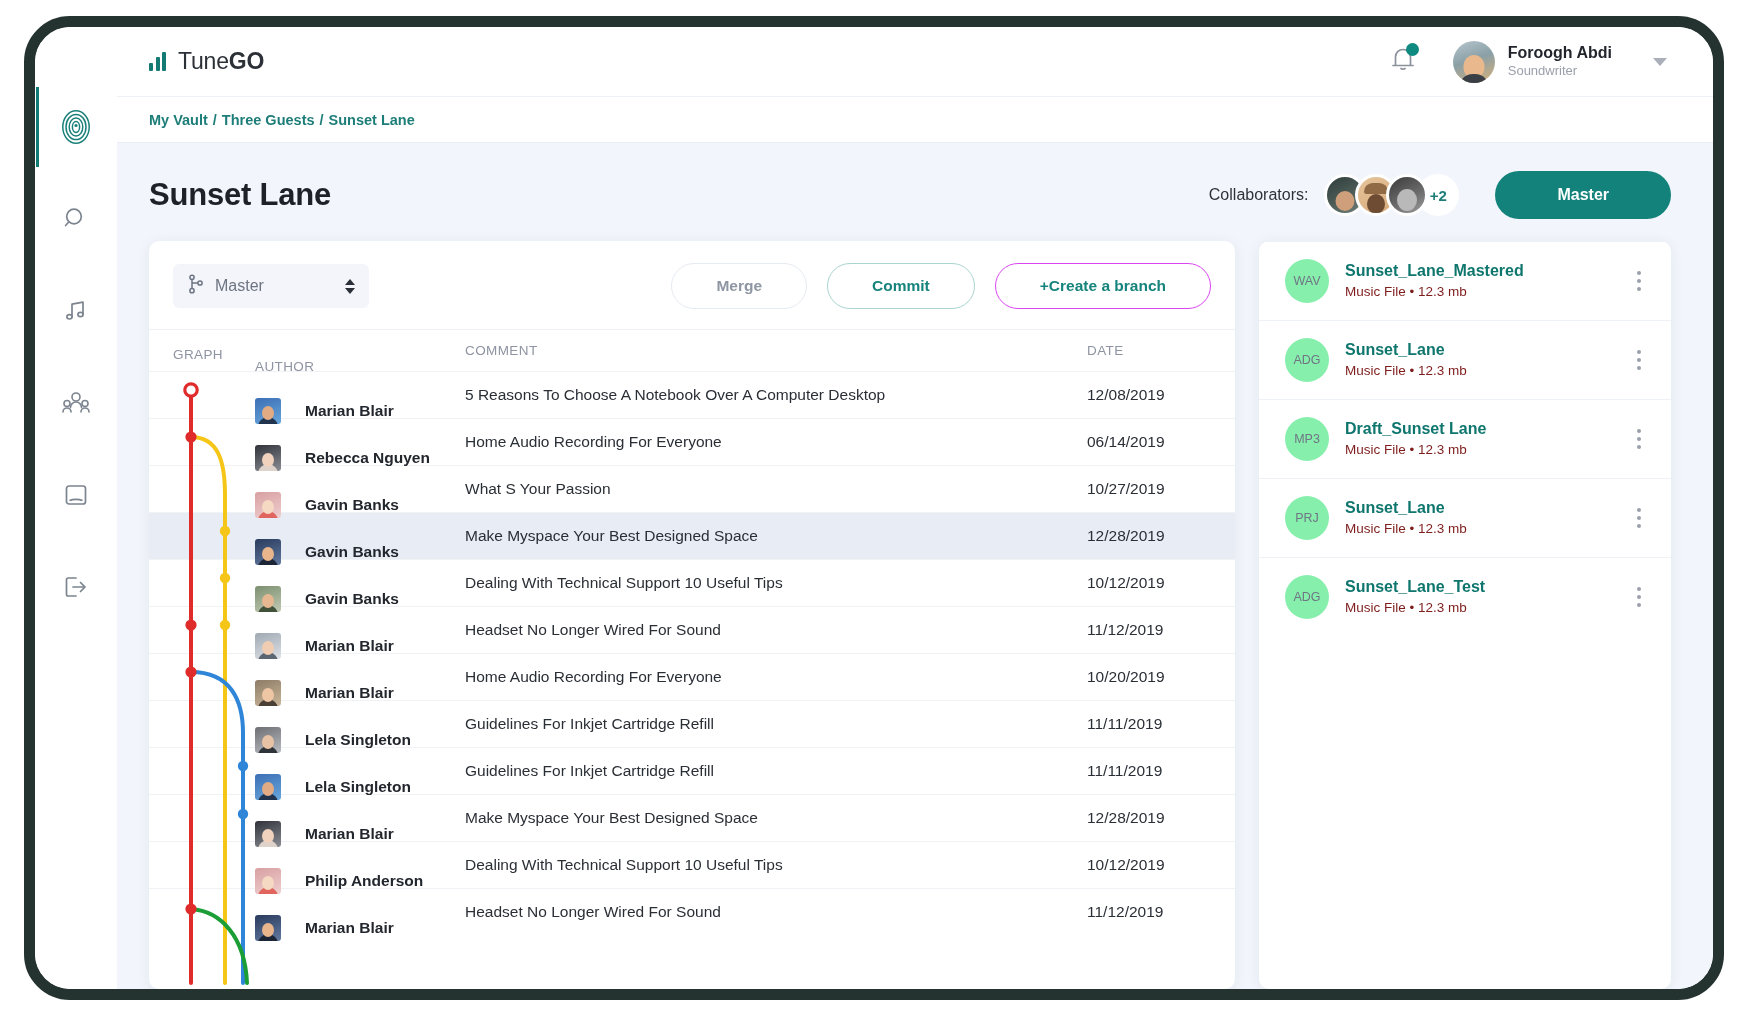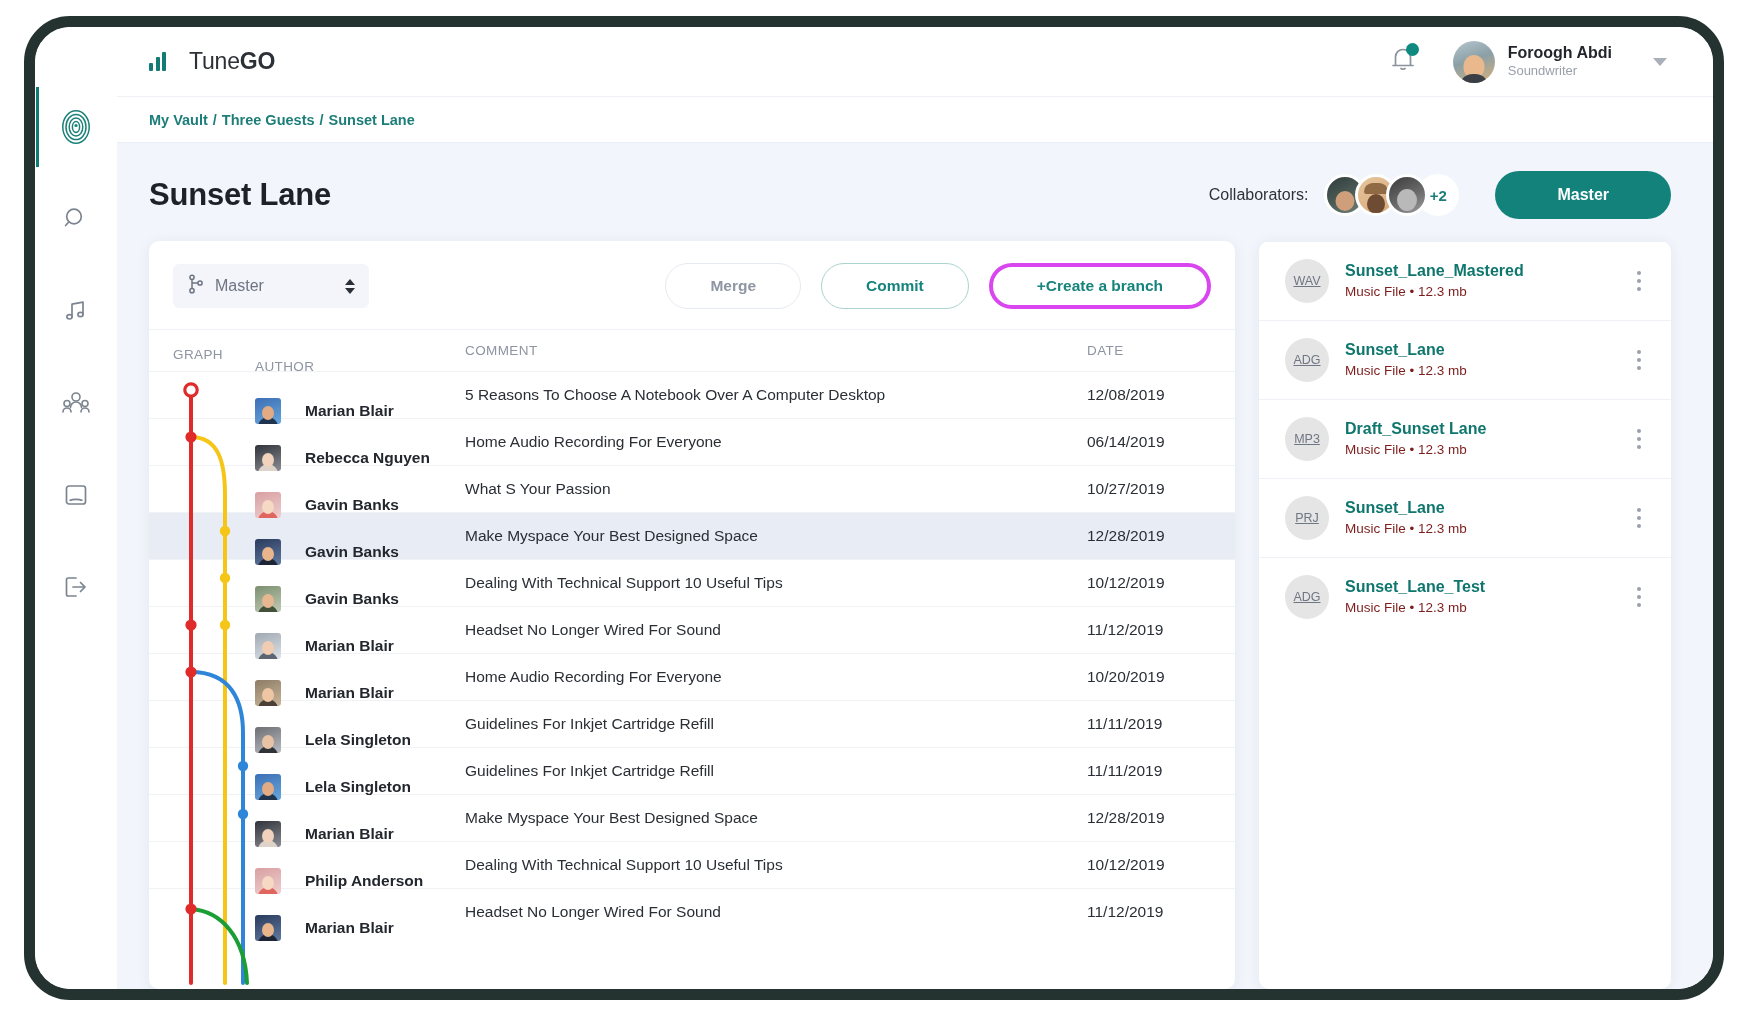--- a/index.html
+++ b/index.html
@@ -72,21 +72,21 @@
   
   .topbar {
     height: 70px;
     flex: 0 0 70px;
     background: #ffffff;
     display: flex;
     align-items: center;
     padding: 0 46px 0 32px;
     border-bottom: 1px solid #eef1f6;
   }
-  .logo { display: flex; align-items: center; gap: 23px; justify-content: center; }
+  .logo { display: flex; align-items: center; gap: 12px; justify-content: center; }
   .logo-bars { display: flex; align-items: flex-end; gap: 2.5px; height: 19px; }
   .logo-bars i { display: block; width: 4px; background: #137a74; border-radius: 1px; }
   .logo-bars i:nth-child(1) { height: 8px; }
   .logo-bars i:nth-child(2) { height: 14px; }
   .logo-bars i:nth-child(3) { height: 19px; }
   .logo-text { font-size: 23px; color: #2c3138; letter-spacing: -0.2px; }
   .logo-text b { font-weight: 700; }
 
   .topbar-spacer { flex: 1; }
 
@@ -219,21 +219,21 @@
   .tb-actions { margin-left: auto; display: flex; align-items: center; gap: 20px; }
   .pill {
     height: 46px; border-radius: 24px;
     padding: 0 44px;
     font-size: 15.5px; font-weight: 700;
     font-family: "Liberation Sans", sans-serif;
     background: #ffffff; cursor: pointer;
   }
   .pill-merge { border: 1px solid #e6eaf1; color: #8e96a3; }
   .pill-commit { border: 1px solid #a9d4cf; color: #16837c; }
-  .pill-branch { border: 4px solid #d946ef; color: #16837c; }
+  .pill-branch { border: 1px solid #d946ef; color: #16837c; }
 
   
   .table-wrap { flex: 1; position: relative; overflow: hidden; }
   .thead {
     display: flex; align-items: center;
     border-top: 1px solid #eef1f6;
     height: 42px;
     padding: 0 0 0 24px;
     font-size: 13.5px; letter-spacing: 0.4px; color: #8e94a2;
   }
@@ -304,23 +304,23 @@
 
   .file-row {
     display: flex; align-items: center;
     gap: 16px;
     padding: 17px 22px 17px 26px;
     border-top: 1px solid #eef1f5;
     cursor: pointer;
   }
   .file-badge {
     width: 44px; height: 44px; flex: 0 0 44px;
-    border-radius: 50%; background: #e5e5e5;
+    border-radius: 50%; background: #86efac;
     display: flex; align-items: center; justify-content: center;
-    font-size: 12.5px; color: #6f7684; text-decoration: underline;
+    font-size: 12.5px; color: #6f7684;
   }
   .file-meta { flex: 1; min-width: 0; }
   .file-name { font-size: 16px; font-weight: 700; color: #0f766e; line-height: 1.35; }
   .file-sub { font-size: 13.5px; color: #7f1d1d; line-height: 1.45; }
   .kebab { display: flex; flex-direction: column; gap: 4px; padding: 6px 8px; cursor: pointer; }
   .kebab i { width: 4px; height: 4px; border-radius: 50%; background: #9aa0ab; display: block; }
 </style>
 </head>
 <body>
 

